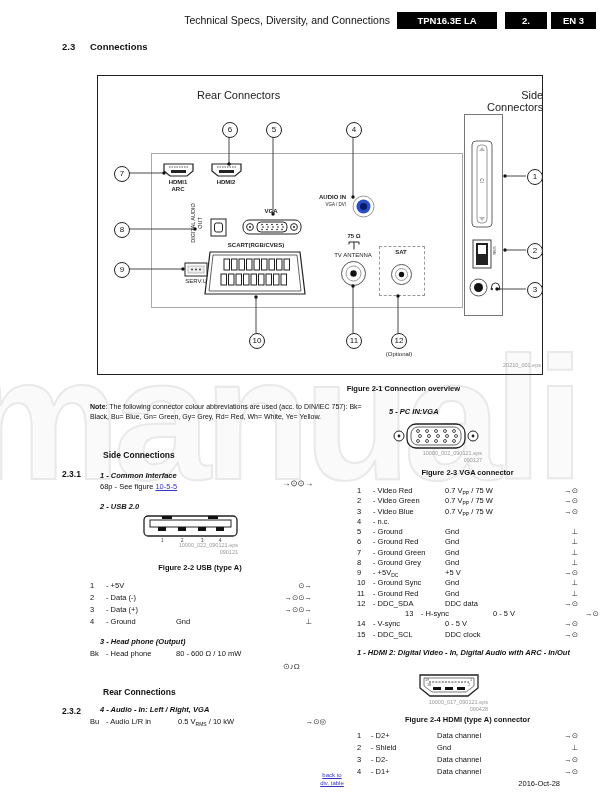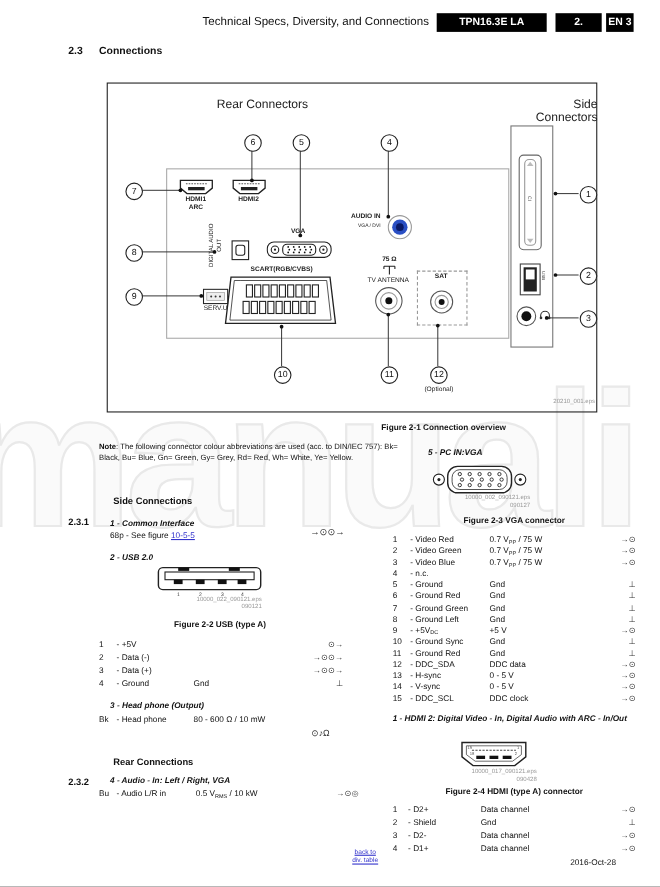--- a/index.html
+++ b/index.html
@@ -41,21 +41,21 @@
 </head>
 <body>
 
 <div class="page">
 
   <div class="wm">manuali</div>
 
   <div class="hdr-title">Technical Specs, Diversity, and Connections</div>
   <div class="badge" style="left:397px;width:100px;">TPN16.3E LA</div>
   <div class="badge" style="left:505px;width:42px;">2.</div>
-  <div class="badge" style="left:551px;width:25px;">EN 3</div>
+  <div class="badge" style="left:551px;width:45px;">EN 3</div>
 
   <div class="sec" style="left:62px;top:41px;">2.3</div>
   <div class="sec" style="left:90px;top:41px;">Connections</div>
 
   <div class="figbox">
     <div class="ftitle" style="left:51px;top:13px;">Rear Connectors</div>
     <div class="ftitle" style="left:341px;top:13px;text-align:right;">Side Connectors</div>
 
     <div class="panel" style="left:53px;top:77px;width:310px;height:153px;"></div>
 
@@ -402,21 +402,21 @@
         <span class="sym">⊥</span>
       </div>
     <div class="tr" style="grid-template-columns:16px 72px 92px 1fr;height:10.25px;">
         <span>7</span>
         <span><span>- Ground Green</span><span class="sub"></span></span>
         <span><span>Gnd</span><span class="sub"></span><span></span></span>
         <span class="sym">⊥</span>
       </div>
     <div class="tr" style="grid-template-columns:16px 72px 92px 1fr;height:10.25px;">
         <span>8</span>
-        <span><span>- Ground Left</span><span class="sub"></span></span>
+        <span><span>- Ground Grey</span><span class="sub"></span></span>
         <span><span>Gnd</span><span class="sub"></span><span></span></span>
         <span class="sym">⊥</span>
       </div>
     <div class="tr" style="grid-template-columns:16px 72px 92px 1fr;height:10.25px;">
         <span>9</span>
         <span><span>- +5V</span><span class="sub">DC</span></span>
         <span><span>+5 V</span><span class="sub"></span><span></span></span>
         <span class="sym">→⊙</span>
       </div>
     <div class="tr" style="grid-template-columns:16px 72px 92px 1fr;height:10.25px;">
@@ -430,21 +430,21 @@
         <span><span>- Ground Red</span><span class="sub"></span></span>
         <span><span>Gnd</span><span class="sub"></span><span></span></span>
         <span class="sym">⊥</span>
       </div>
     <div class="tr" style="grid-template-columns:16px 72px 92px 1fr;height:10.25px;">
         <span>12</span>
         <span><span>- DDC_SDA</span><span class="sub"></span></span>
         <span><span>DDC data</span><span class="sub"></span><span></span></span>
         <span class="sym">→⊙</span>
       </div>
-    <div class="tr" style="grid-template-columns:16px 72px 92px 1fr;height:10.25px;">
+    <div class="tr" style="grid-template-columns:16px 72px 92px 1fr;height:10.25px;margin-left:48px;">
         <span>13</span>
         <span><span>- H-sync</span><span class="sub"></span></span>
         <span><span>0 - 5 V</span><span class="sub"></span><span></span></span>
         <span class="sym">→⊙</span>
       </div>
     <div class="tr" style="grid-template-columns:16px 72px 92px 1fr;height:10.25px;">
         <span>14</span>
         <span><span>- V-sync</span><span class="sub"></span></span>
         <span><span>0 - 5 V</span><span class="sub"></span><span></span></span>
         <span class="sym">→⊙</span>

